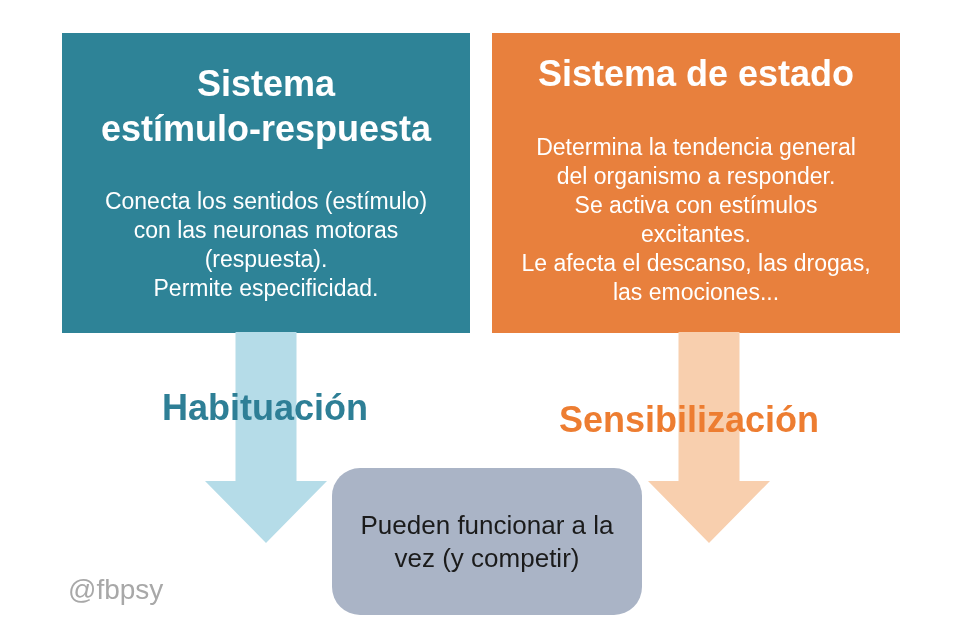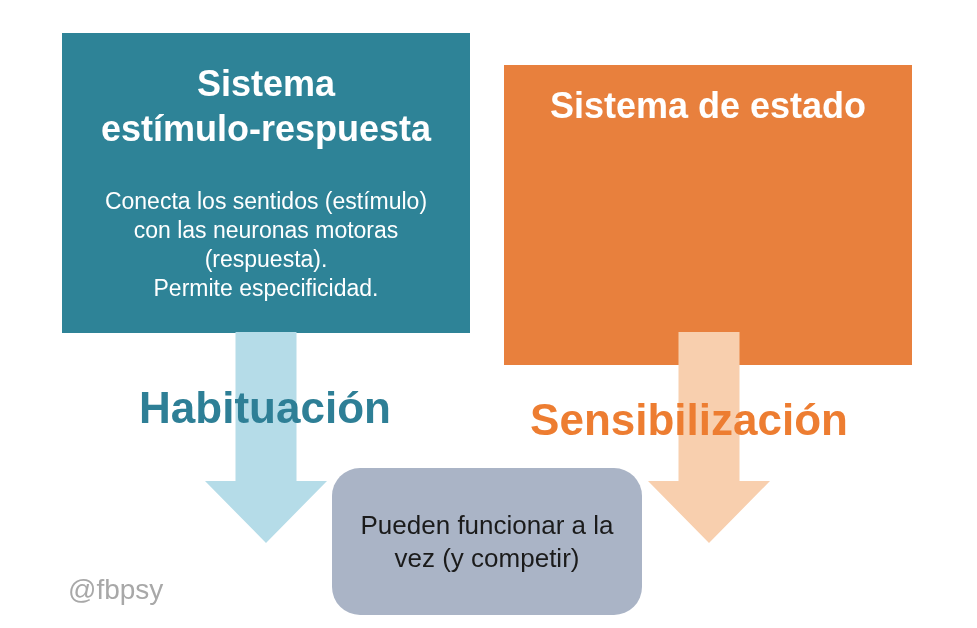--- a/index.html
+++ b/index.html
@@ -19,21 +19,21 @@
     position: absolute;
     top: 33px;
     width: 408px;
     height: 300px;
     box-sizing: border-box;
     padding: 0 8px;
     text-align: center;
     color: var(--panel_text, #ffffff);
   }
   .panel.left  { left: 62px;  background: var(--teal_box); }
-  .panel.right { left: 504px; background: var(--orange_box); margin-top: 32px; }
+  .panel.right { left: 492px; background: var(--orange_box); }
   .panel-title {
     margin: 0;
     font-size: 36px;
     font-weight: 700;
     line-height: 45px;
     white-space: pre-line;
   }
   .panel.left  .panel-title { margin-top: 28px; }
   .panel.right .panel-title { margin-top: 18px; }
   .panel-desc {
@@ -54,21 +54,21 @@
   }
   .arrow.left  { left: 205px; }
   .arrow.right { left: 648px; }
   .arrow.left  polygon { fill: var(--teal_arrow); }
   .arrow.right polygon { fill: var(--orange_arrow); }
   .arrow-label {
     position: absolute;
     top: 384px;
     width: 406px;
     text-align: center;
-    font-size: 44px;
+    font-size: 36px;
     font-weight: 700;
     line-height: 48px;
   }
   .arrow-label.left  { left: 62px;  color: var(--teal_label); }
   .arrow-label.right { left: 486px; color: var(--orange_label); margin-top: 12px; }
   .conclusion {
     position: absolute;
     left: 332px;
     top: 468px;
     width: 310px;
@@ -104,20 +104,26 @@
     <h2 class="panel-title">Sistema
 estímulo-respuesta</h2>
     <p class="panel-desc">Conecta los sentidos (estímulo)
 con las neuronas motoras
 (respuesta).
 Permite especificidad.</p>
   </section>
 
   <section class="panel right">
     <h2 class="panel-title">Sistema de estado</h2>
+    <p class="panel-desc">Determina la tendencia general
+del organismo a responder.
+Se activa con estímulos
+excitantes.
+Le afecta el descanso, las drogas,
+las emociones...</p>
   </section>
 
   <svg class="arrow left" viewBox="0 0 122 211" aria-hidden="true">
     <polygon points="30.5,0 91.5,0 91.5,149 122,149 61,211 0,149 30.5,149"></polygon>
   </svg>
 
   <svg class="arrow right" viewBox="0 0 122 211" aria-hidden="true">
     <polygon points="30.5,0 91.5,0 91.5,149 122,149 61,211 0,149 30.5,149"></polygon>
   </svg>
 

